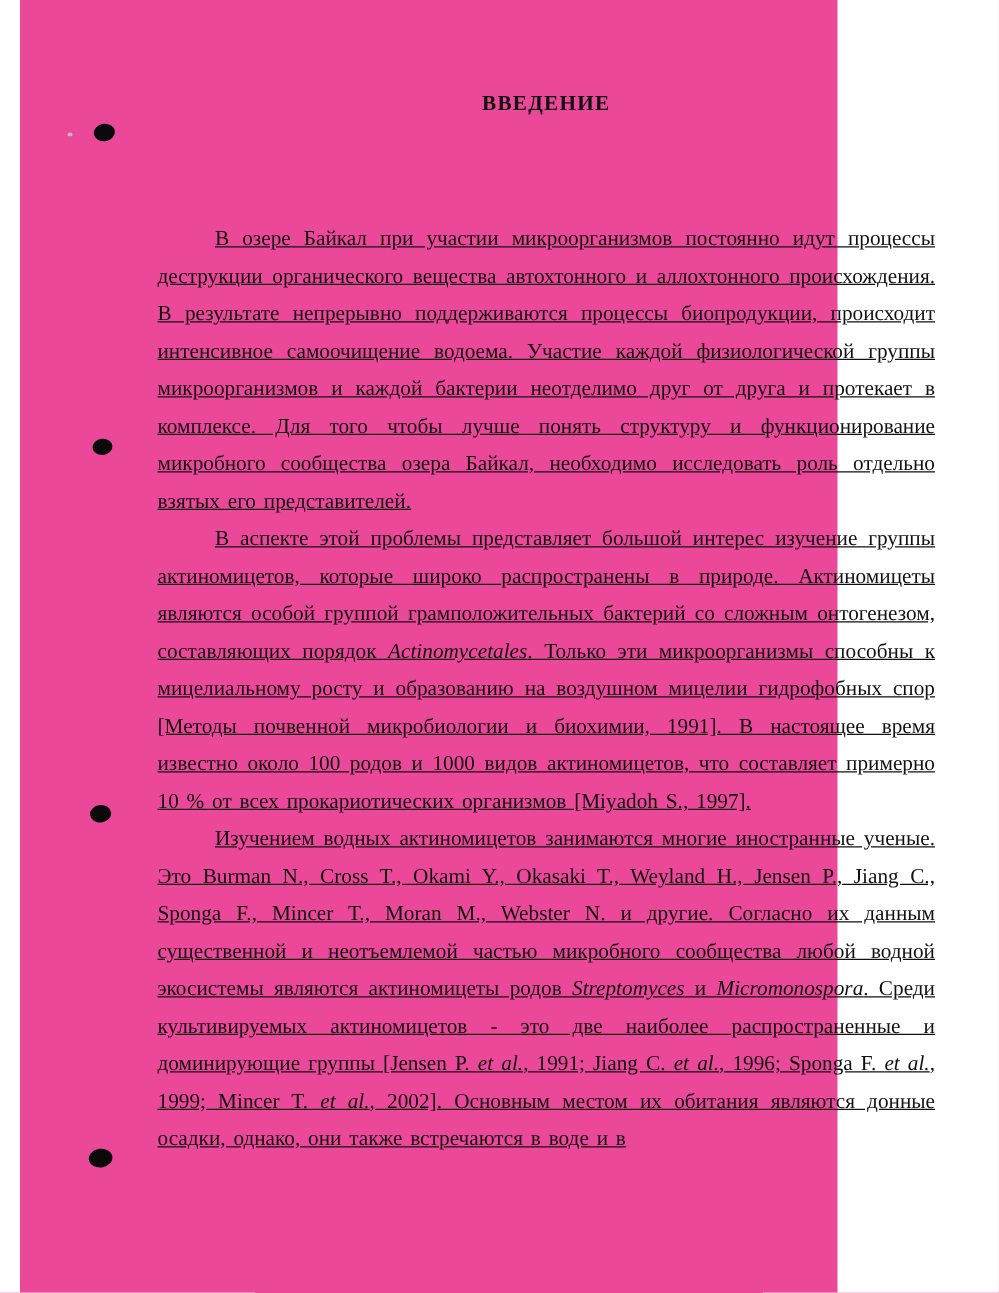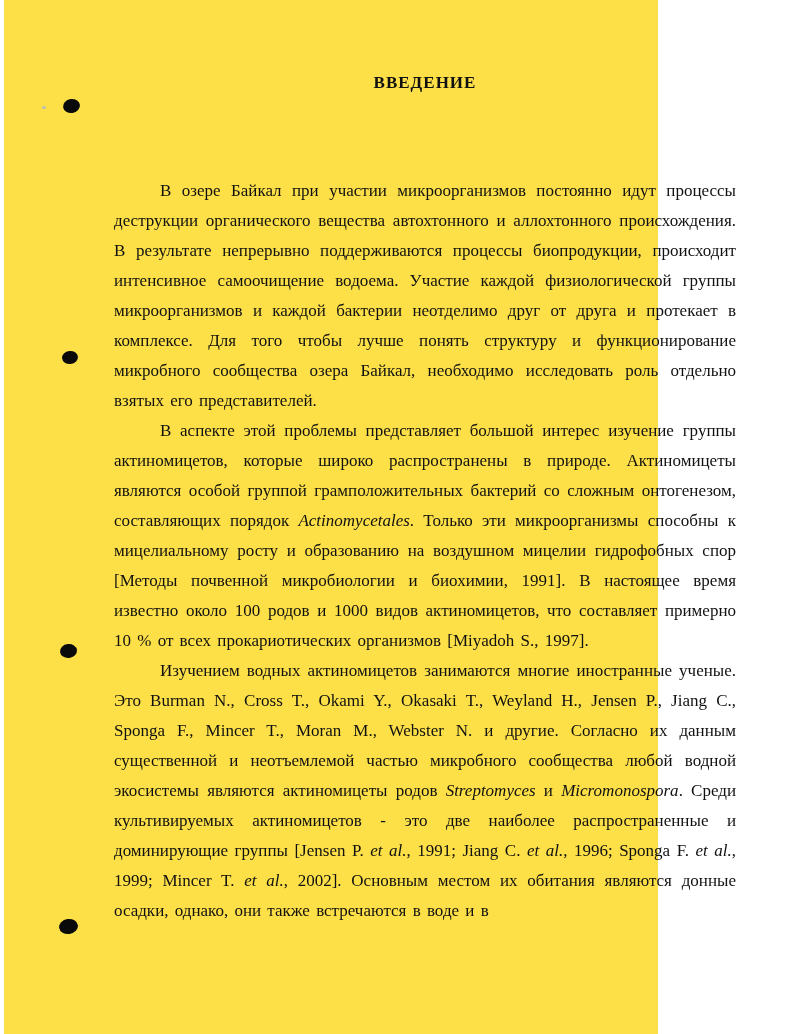--- a/index.html
+++ b/index.html
@@ -10,24 +10,24 @@
   body {
     width: 799px;
     height: 1034px;
     position: relative;
     font-family: "Liberation Serif", "DejaVu Serif", serif;
     color: #111111;
     overflow: hidden;
   }
   .page {
     position: absolute;
-    left: 4px; top: 0;
+    left: 16px; top: 0;
     width: 654px;
     height: 1034px;
-    background: #fde047;
+    background: #ec4899;
   }
   .doc-title {
     position: absolute;
     top: 62px;
     left: 110px;
     width: 622px;
     text-align: center;
     font-weight: bold;
     font-size: 17px;
     letter-spacing: 1px;
@@ -38,20 +38,21 @@
     left: 110px;
     width: 622px;
   }
   .para {
     margin: 0;
     font-size: 17px;
     line-height: 30px;
     text-align: justify;
     text-indent: 46px;
     word-spacing: 2px;
+    text-decoration: underline;
   }
   .italic {
     font-style: italic;
   }
   .hole {
     position: absolute;
     background: #0a0a0a;
     border-radius: 50%;
   }
   .hole-1 { left: 59px; top: 99px;  width: 17px; height: 14px; transform: rotate(-8deg); }

